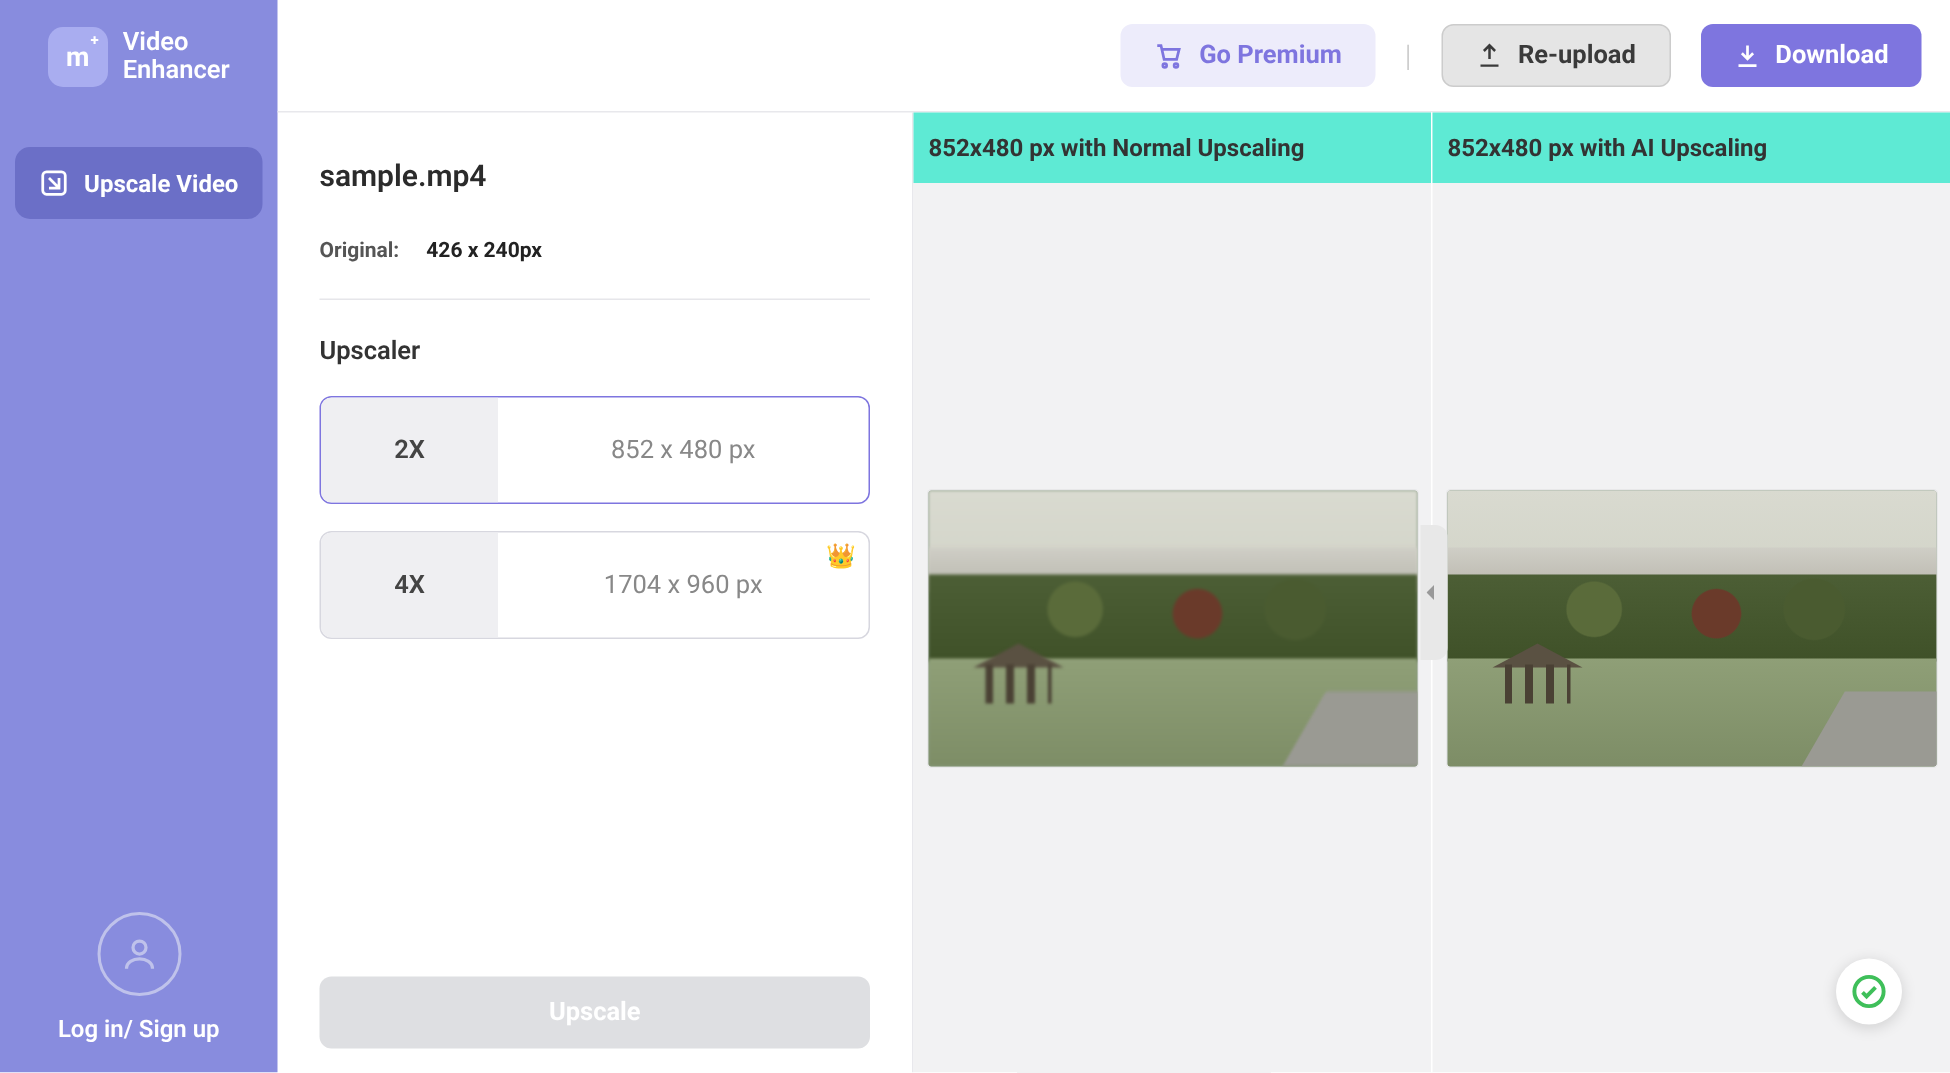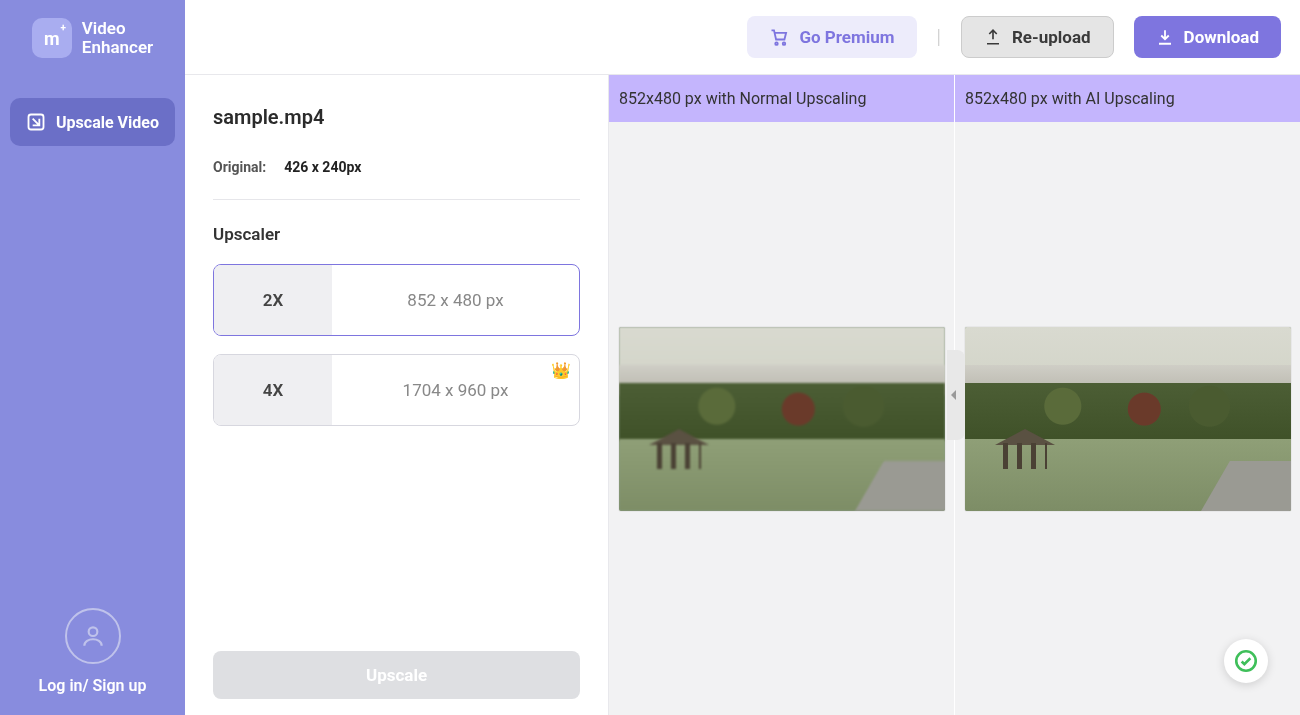--- a/index.html
+++ b/index.html
@@ -43,21 +43,21 @@
     .scale-right { flex: 1; display: flex; align-items: center; justify-content: center; font-size: 17px; color: #888; }
     .crown { position: absolute; top: 6px; right: 8px; font-size: 16px; }
 
     .panel-spacer { flex: 1; }
     .upscale-action { height: 48px; background: #dedfe2; color: #fff; font-weight: 700; font-size: 17px; border-radius: 8px; display: flex; align-items: center; justify-content: center; cursor: pointer; }
 
     
     .preview { flex: 1; display: flex; border-left: 1px solid #e8e8ec; position: relative; }
     .preview-col { flex: 1; background: #f2f2f3; display: flex; flex-direction: column; position: relative; }
     .preview-col + .preview-col { border-left: 1px solid #fff; }
-    .preview-title { font-size: 16px; font-weight: 400; color: #333; padding: 14px 16px 14px 10px; background: #c4b5fd; }
+    .preview-title { font-size: 16px; font-weight: 700; color: #333; padding: 14px 16px 14px 10px; background: #5eead4; }
     .preview-col:last-child .preview-title { text-align: right; padding-right: 14px; }
     .preview-img-wrap { flex: 1; display: flex; align-items: center; justify-content: center; }
     .preview-img { width: 326px; height: 184px; background: #8b9d87; border-radius: 2px; position: relative; overflow: hidden; box-shadow: 0 0 0 1px rgba(0,0,0,0.04); }
     .sky { position: absolute; top: 0; left: 0; right: 0; height: 58px; background: linear-gradient(#d9dad0, #d2d4c8); }
     .houses { position: absolute; top: 38px; left: 0; right: 0; height: 30px; background: linear-gradient(#cfcec6, #b8b6ac); }
     .trees { position: absolute; top: 56px; left: 0; right: 0; height: 58px; background: radial-gradient(circle at 30% 40%, #5a6b3a 0 18px, transparent 19px), radial-gradient(circle at 55% 45%, #6a3a2a 0 16px, transparent 17px), radial-gradient(circle at 75% 40%, #4a5b30 0 20px, transparent 21px), linear-gradient(#4c5e35, #3f5128); }
     .grass { position: absolute; bottom: 0; left: 0; right: 0; height: 72px; background: linear-gradient(#8f9f77, #7d8d66); }
     .road { position: absolute; bottom: 0; right: 0; width: 90px; height: 50px; background: #9a9a93; transform: skewX(-30deg); transform-origin: bottom right; }
     .hut { position: absolute; bottom: 42px; left: 30px; width: 60px; height: 40px; }
     .hut-roof { position: absolute; top: 0; width: 0; height: 0; border-left: 30px solid transparent; border-right: 30px solid transparent; border-bottom: 16px solid #5a5142; }

